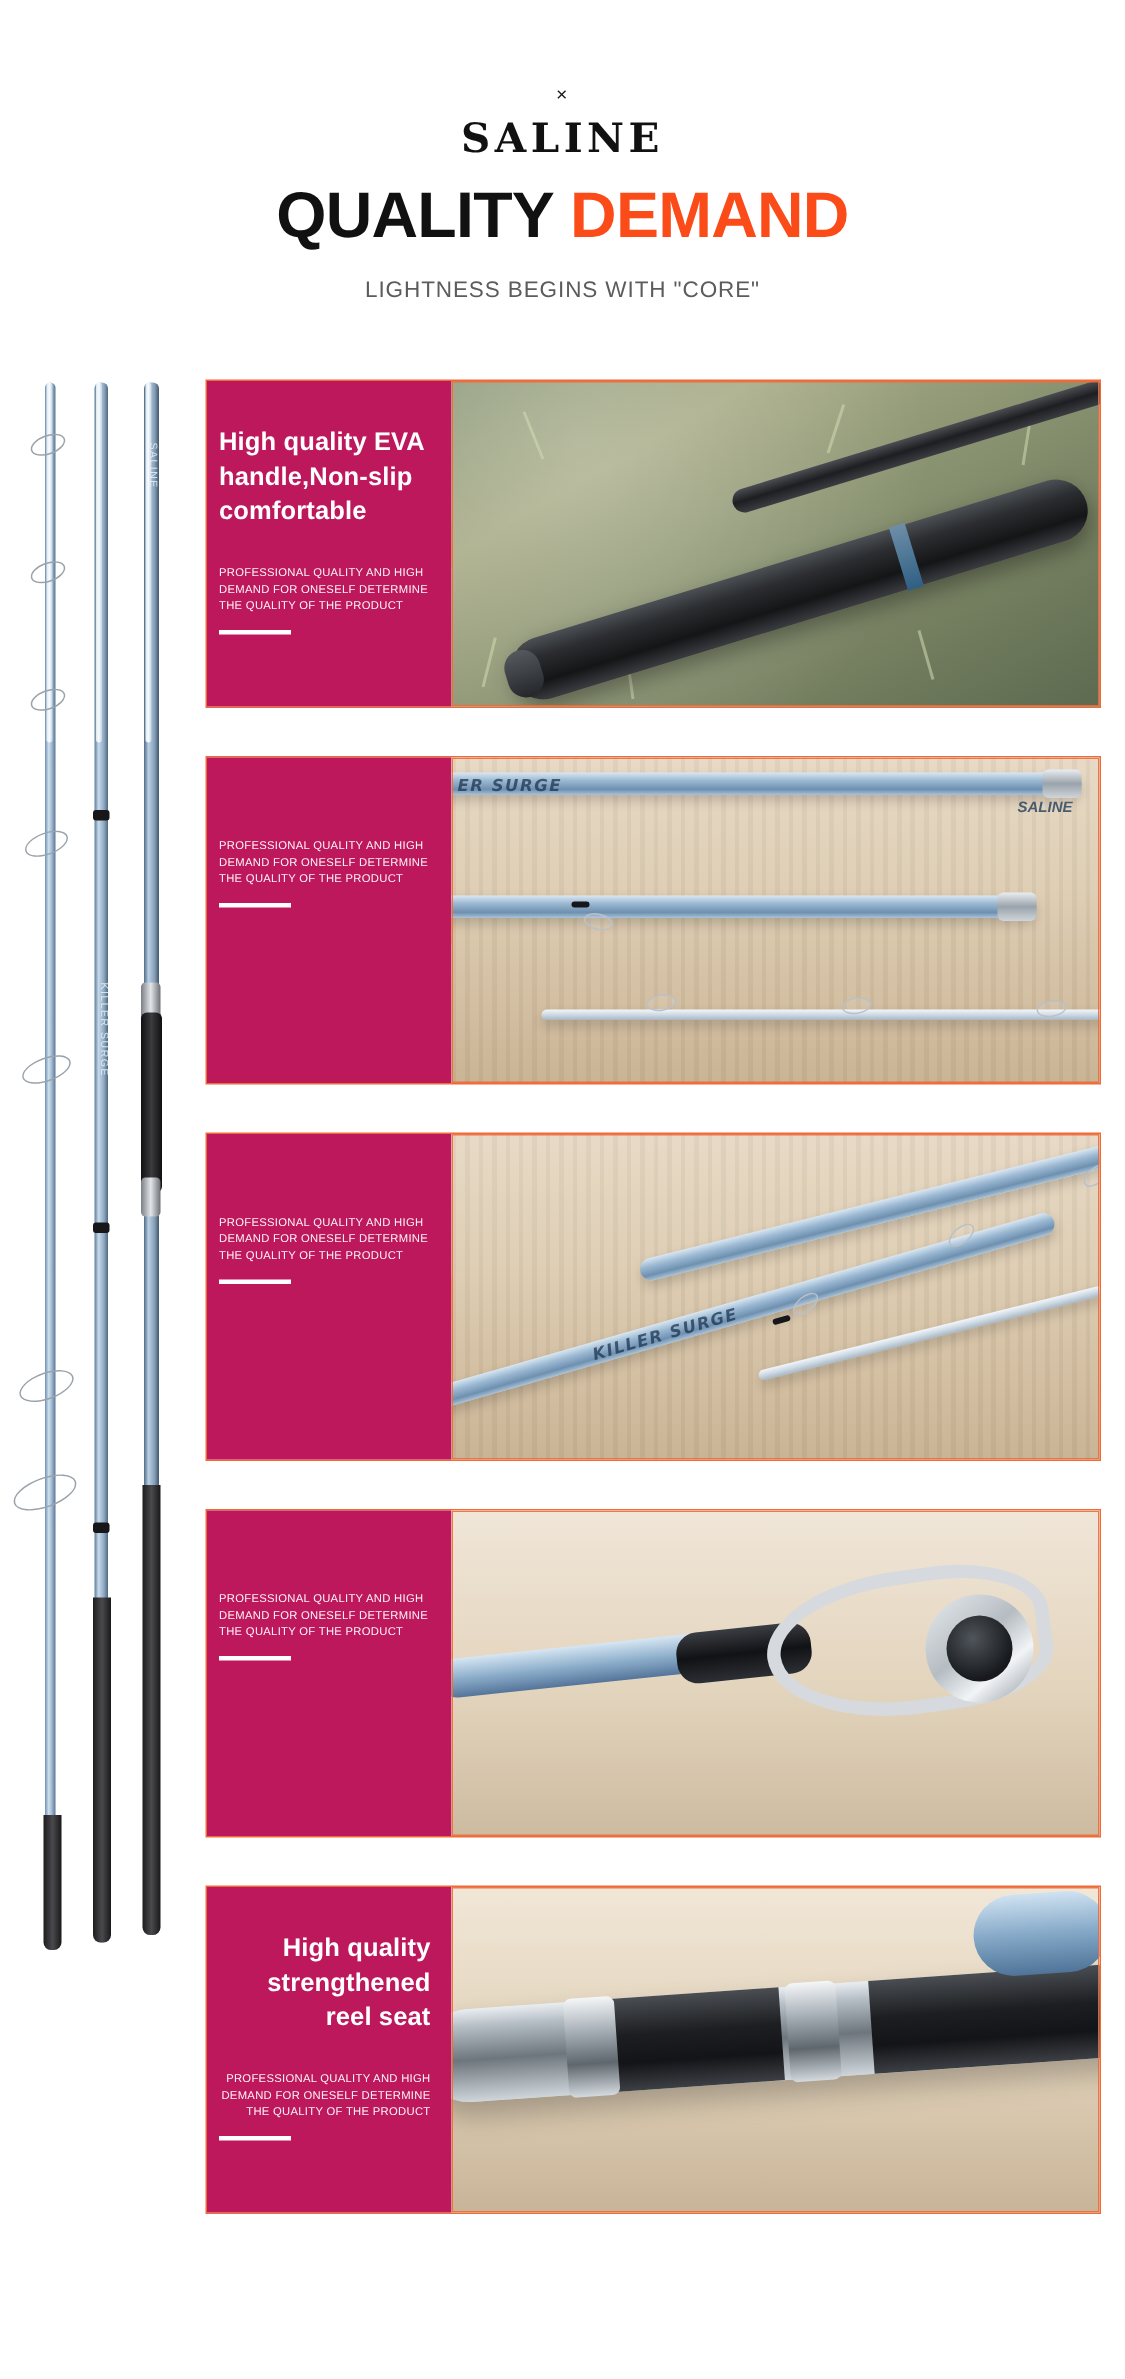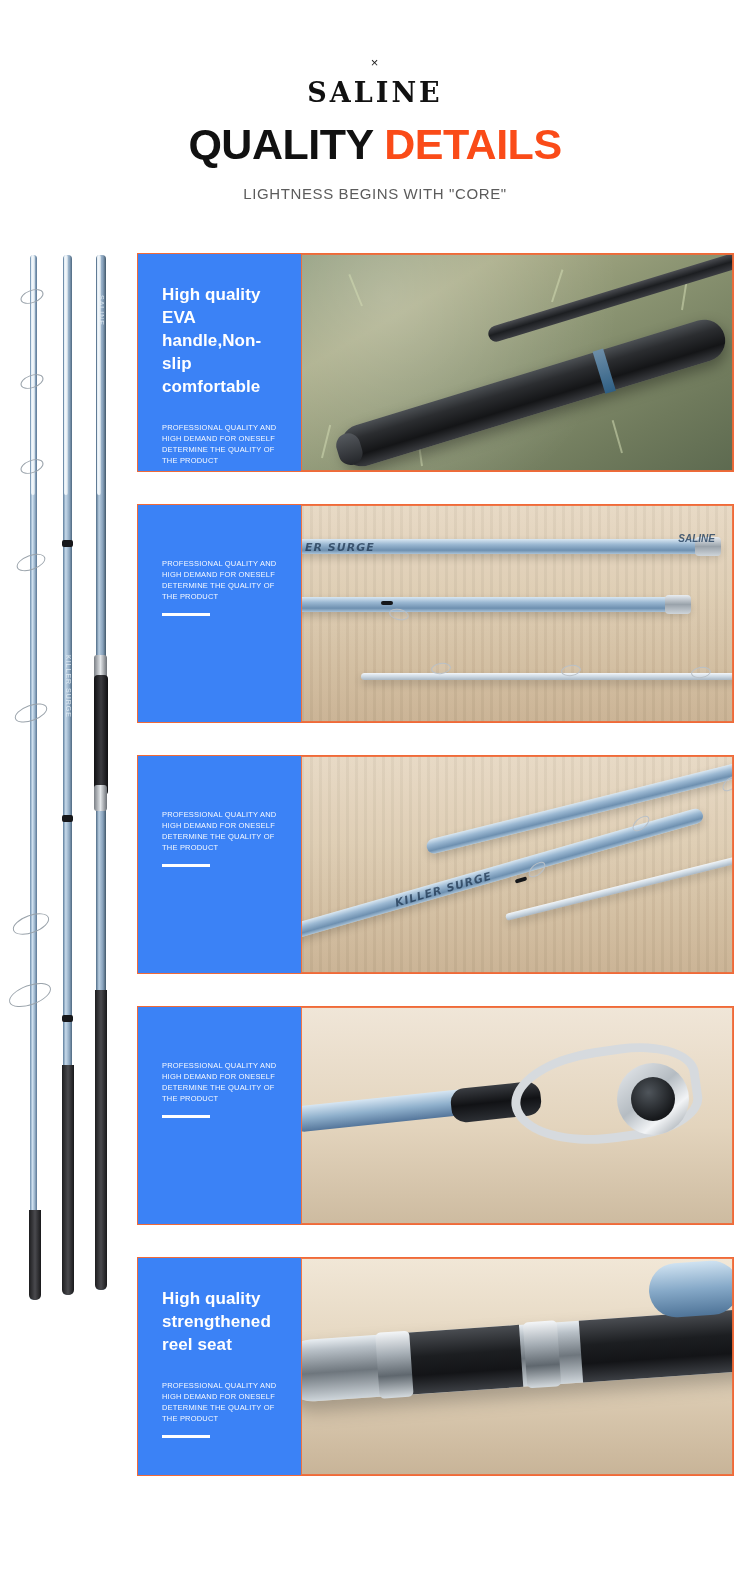--- a/index.html
+++ b/index.html
@@ -110,27 +110,27 @@
   
   .cards { position: absolute; left: 137px; top: 253px; width: 597px; }
   .card {
     position: relative;
     display: flex;
     height: 219px;
     margin-bottom: 32px;
     border: 1px solid #f06a38;
     background: #ffffff;
   }
-  .card.last { margin-bottom: 0; }
+  .card.last { margin-bottom: 0; text-align: right; }
   .card-text {
     position: relative;
     width: 163px;
     flex: 0 0 163px;
-    background: #3b82f6;
-    padding: 29px 14px 0 24px;
+    background: #be185d;
+    padding: 29px 14px 0 8px;
     color: #ffffff;
   }
   .card-text h3 {
     font-size: 17px;
     font-weight: bold;
     line-height: 23px;
     letter-spacing: 0.1px;
   }
   .card-text .small {
     margin-top: 24px;
@@ -299,21 +299,21 @@
   .frame-line {
     position: absolute; inset: 0; border: 1px solid rgba(240,106,56,.9); pointer-events: none;
   }
 </style>
 </head>
 <body>
 
 <div class="header">
   <div class="brand-x">×</div>
   <div class="brand">SALINE</div>
-  <div class="title"><span>QUALITY </span><span class="accent">DETAILS</span></div>
+  <div class="title"><span>QUALITY </span><span class="accent">DEMAND</span></div>
   <div class="subtitle">LIGHTNESS BEGINS WITH "CORE"</div>
 </div>
 
 <div class="rods">
 
   <div class="rod rod1">
     <div class="tip"></div>
     <div class="ring" style="top:35px"></div>
     <div class="ring" style="top:120px"></div>
     <div class="ring" style="top:205px"></div>
@@ -369,21 +369,21 @@
     </div>
   </div>
 
   <div class="card">
     <div class="card-text">
       <div class="small">PROFESSIONAL QUALITY AND HIGH DEMAND FOR ONESELF DETERMINE THE QUALITY OF THE PRODUCT</div>
       <div class="bar"></div>
       <div class="arrow"></div>
     </div>
     <div class="card-photo wood">
-      <div class="seg" style="left:-10px;top:34px;width:430px">
+      <div class="seg" style="left:-10px;top:10px;width:430px">
         <div class="lbl">ER SURGE</div>
         <div class="ferrule"></div>
       </div>
       <div class="lbl" style="position:absolute;right:18px;top:28px;font-size:10px;font-style:italic;font-weight:bold;color:#23405f;opacity:.8">SALINE</div>
       <div class="seg" style="left:-10px;top:92px;width:400px">
         <div class="ferrule"></div>
       </div>
       <div class="guide" style="left:88px;top:104px;transform:rotate(12deg)"></div>
       <div class="guide-foot" style="left:80px;top:96px"></div>
       <div class="seg thin" style="left:60px;top:168px;width:470px"></div>

